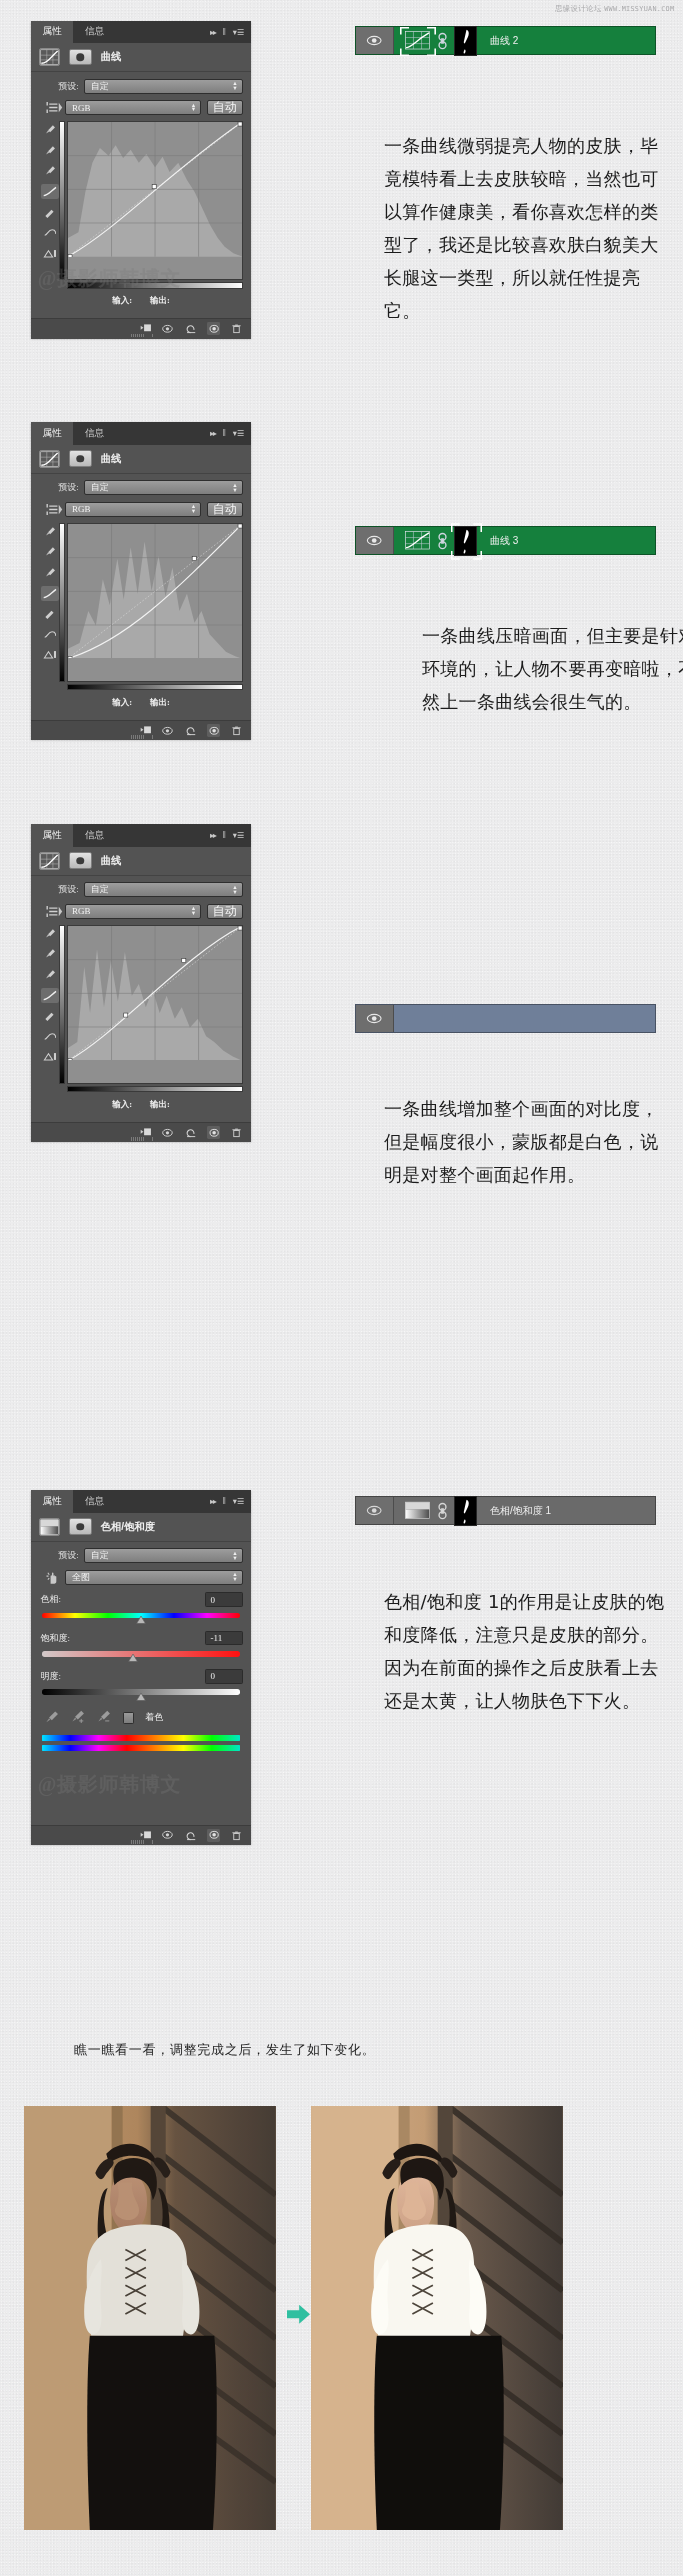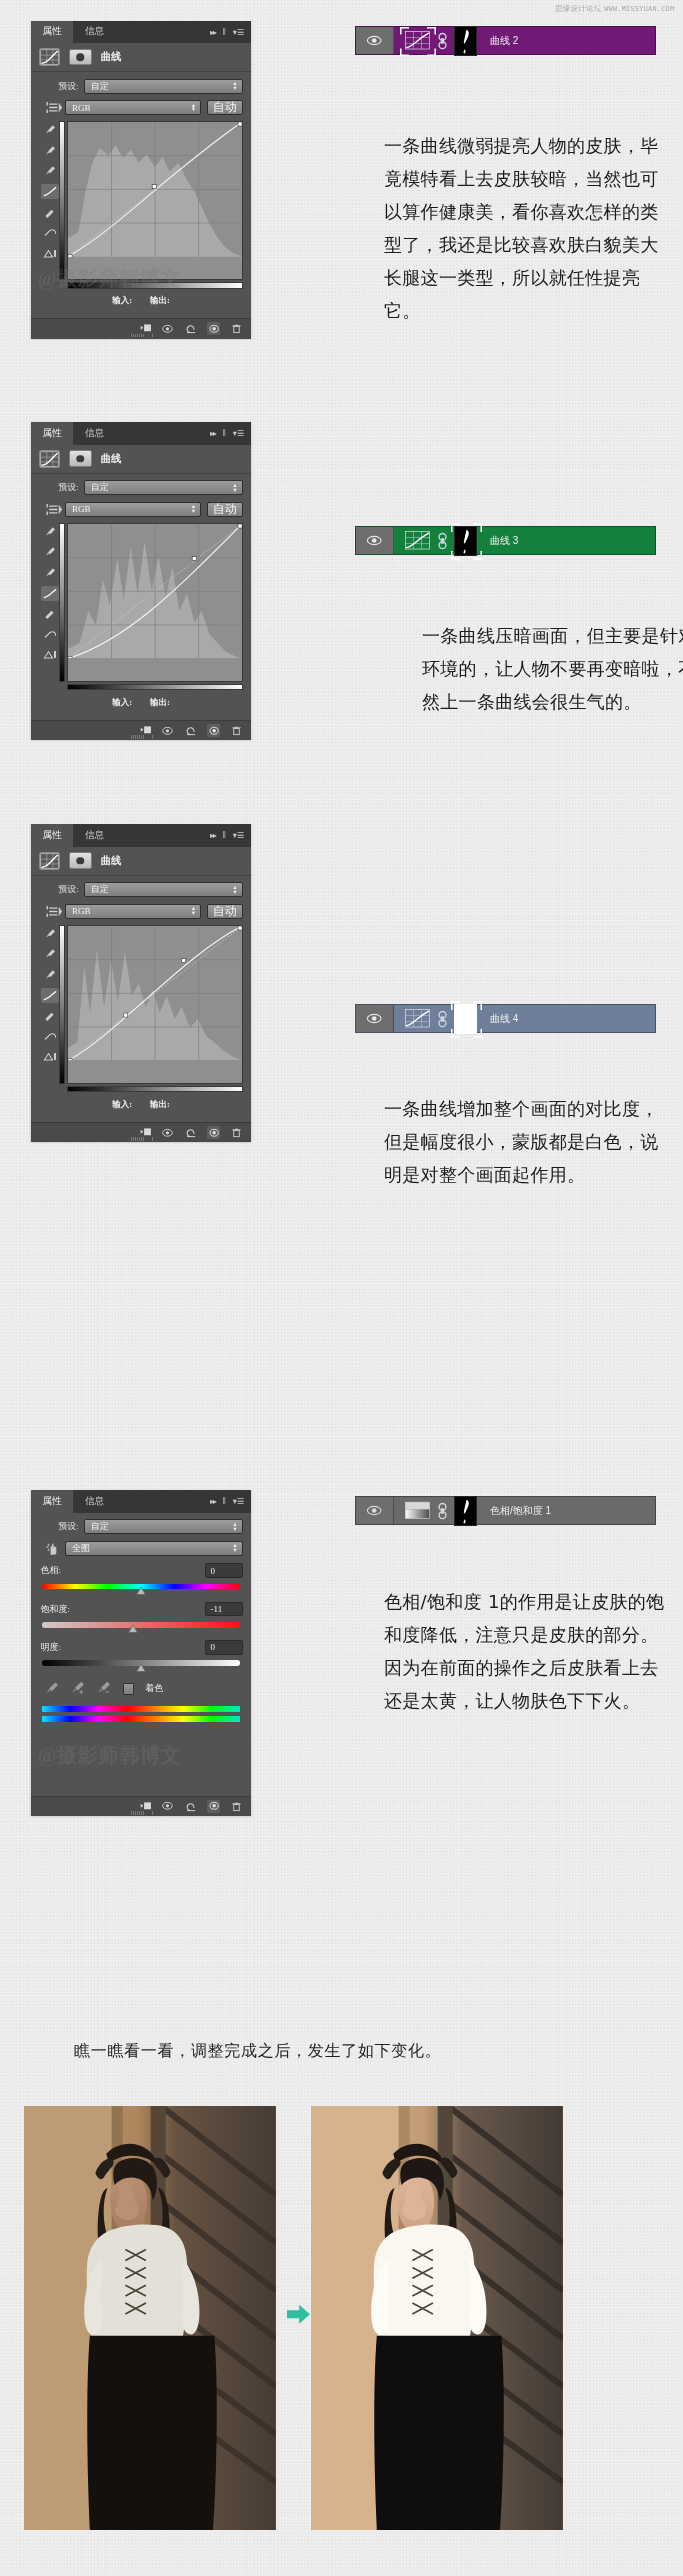--- a/index.html
+++ b/index.html
@@ -175,21 +175,21 @@
 
   
   .para{
     position:absolute; z-index:2; left:384px; width:284px;
     font-size:18px; line-height:33px; color:#1c1c1c;
     font-family:"DejaVu Sans","Liberation Sans",sans-serif;
     letter-spacing:0.3px;
   }
   .caption{
     position:absolute; z-index:2; left:74px; top:2041px; width:547px;
-    font-size:16px; color:#1f1f1f; letter-spacing:0.7px;
+    font-size:13px; color:#1f1f1f; letter-spacing:0.7px;
     font-family:"DejaVu Sans","Liberation Sans",sans-serif;
   }
 
   
   .photo{
     position:absolute; z-index:2; top:2106px; width:252px; height:424px;
     overflow:hidden; background:#b08a62;
   }
   #photo-before{ left:24px; }
   #photo-after{ left:311px; }
@@ -354,21 +354,21 @@
     <span class="fi">
       <svg width="11" height="11" viewBox="0 0 16 16">
           <rect x="4" y="5" width="8" height="9" fill="none" stroke="#d3d3d3" stroke-width="1.3"></rect>
           <path d="M2 4h12M6 3h4" stroke="#d3d3d3" stroke-width="1.3"></path>
         </svg>
       </span>
     <span class="grip-dots"></span>
   </div>
 </div>
 
-<div class="layer-row" style="top:26px; background:#701a75;text-align:right;">
+<div class="layer-row" style="top:26px; background:#15803d;text-align:right;">
   <div class="eye">
     <svg width="16.4" height="11" viewBox="0 0 24 16">
         <ellipse cx="12" cy="8" rx="10" ry="6" fill="none" stroke="#e8e8e8" stroke-width="1.6"></ellipse>
         <circle cx="12" cy="8" r="3.4" fill="#e8e8e8"></circle>
       </svg>
   </div>
   <div class="layer-body">
     <div class="thumb-adj">
       <svg width="27" height="20.5" viewBox="0 0 40 30">
         <rect x="2" y="2" width="36" height="26" fill="none" stroke="#dfe4ec" stroke-width="1"></rect>
@@ -736,56 +736,51 @@
   </div>
 </div>
 
 <div class="layer-row" style="top:1004px; background:#6f7f99;">
   <div class="eye">
     <svg width="16.4" height="11" viewBox="0 0 24 16">
         <ellipse cx="12" cy="8" rx="10" ry="6" fill="none" stroke="#e8e8e8" stroke-width="1.6"></ellipse>
         <circle cx="12" cy="8" r="3.4" fill="#e8e8e8"></circle>
       </svg>
   </div>
-  <div class="layer-body">
-    <div class="thumb-adj">
-      <svg width="27" height="20.5" viewBox="0 0 40 30">
-        <rect x="2" y="2" width="36" height="26" fill="none" stroke="#dfe4ec" stroke-width="1"></rect>
-        <path d="M2 11h36M2 20h36M14 2v26M26 2v26" stroke="#c4ccd9" stroke-width=".8"></path>
-        <path d="M3 26C12 26 16 16 37 4" stroke="#fff" stroke-width="2" fill="none"></path>
-      </svg>
-    </div>
-    <span class="link-ico">
-      <svg width="11" height="18" viewBox="0 0 16 26">
-          <circle cx="8" cy="7" r="5" fill="none" stroke="#cfd5e0" stroke-width="2"></circle>
-          <circle cx="8" cy="19" r="5" fill="none" stroke="#cfd5e0" stroke-width="2"></circle>
-          <rect x="6" y="9" width="4" height="8" fill="#cfd5e0"></rect>
-        </svg>
-    </span>
-    <span class="mask-thumb white" style="position:relative;">
-      <svg class="sel-brackets" width="31" height="37" viewBox="0 0 46 54" style="left:-4.1px;top:-3.4px;position:absolute;">
-        <path d="M1 13V1h12M45 13V1H33M1 41v12h12M45 41v12H33" stroke="#fff" stroke-width="2.5" fill="none"></path>
-      </svg>
-    </span>
-    <span class="layer-name">曲线 4</span>
-  </div>
 </div>
 
 <div class="para" style="top:1092px;">一条曲线增加整个画面的对比度，但是幅度很小，蒙版都是白色，说明是对整个画面起作用。</div>
 
 <div class="ps-panel" id="panel-huesat" style="top:1490px;">
   <div class="ps-tabs">
     <div class="ps-tab active">属性</div>
     <div class="ps-tab">信息</div>
     <div class="tabsfill"></div>
     <div class="ps-tab-icons">
       <span class="dd">▸▸</span>
       <span class="grip">‖</span>
       <span class="menu">▾☰</span>
     </div>
+  </div>
+  <div class="ps-title">
+    <div class="adj-ico">
+      <svg width="19" height="16.4" viewBox="0 0 28 24">
+        <defs>
+            <linearGradient id="hsg" x1="0" x2="1">
+              <stop offset="0" stop-color="#fff"></stop>
+              <stop offset="1" stop-color="#4a4a4a"></stop>
+            </linearGradient>
+          </defs>
+        <rect x="1" y="1" width="26" height="10" fill="#d8d8d8"></rect>
+        <rect x="1" y="11" width="26" height="12" fill="url(#hsg)"></rect>
+        <rect x="1" y="1" width="26" height="22" fill="none" stroke="#cfcfcf" stroke-width="1"></rect>
+      </svg>
+    </div>
+    <div class="mask-ico"></div>
+    <div class="ps-title-text">色相/饱和度</div>
   </div>
   <div class="ps-body">
     <div class="row">
       <div class="lab">预设:</div>
       <div class="select">
         <span>自定</span>
         <span class="arrows">▲<br>▼</span>
       </div>
     </div>
     <div class="row">

